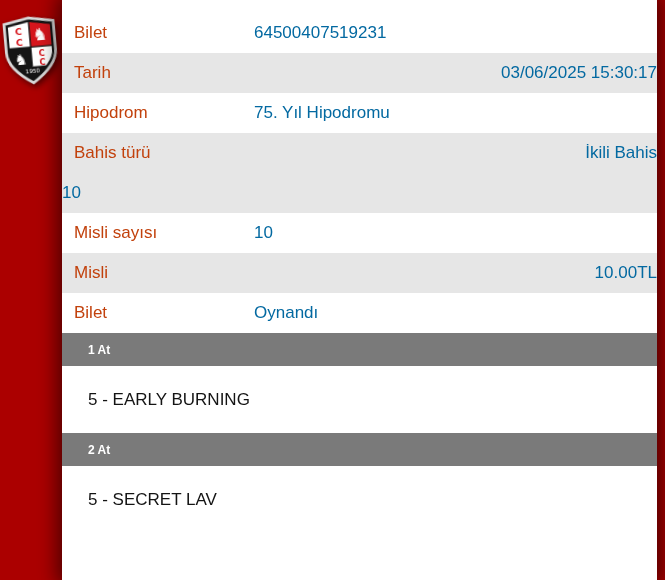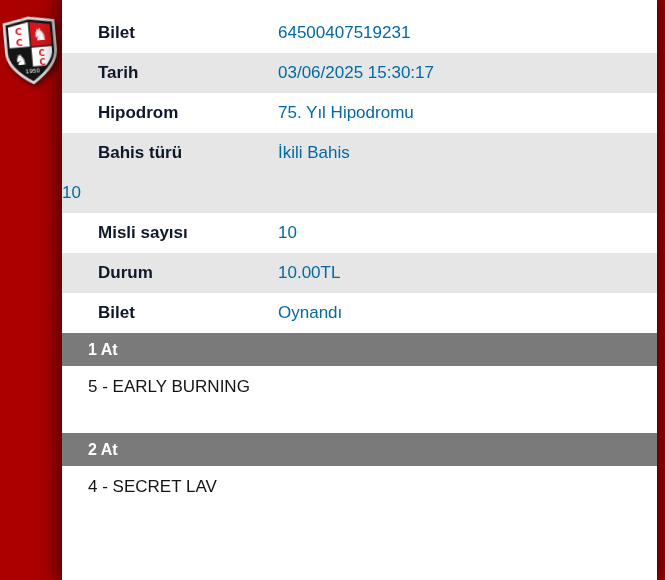--- a/index.html
+++ b/index.html
@@ -18,44 +18,44 @@
     box-shadow:0 0 18px 5px rgba(0,0,0,0.55);
   }
   .ticket-table{padding-top:13px;}
   .row{
     height:40px;
     display:flex;
     align-items:center;
     font-size:17px;
     background:#ffffff;
   }
-  .row.alt{background:#e6e6e6;}
+  .row.alt{background:#e6e6e6;justify-content:space-between;}
   .row .label{
     width:180px;
-    padding-left:36px;
-    font-weight:bold;
-    color:#0f172a;
+    padding-left:12px;
+    font-weight:normal;
+    color:#c2410c;
     flex:none;
   }
   .row .value{color:#0369a1;}
   .sec-header{
     height:33px;
     background:#7a7a7a;
     color:#ffffff;
     font-weight:bold;
-    font-size:16px;
+    font-size:12px;
     display:flex;
     align-items:center;
     padding-left:26px;
     box-sizing:border-box;
   }
   .sec-body{
     height:67px;
     box-sizing:border-box;
-    padding:11px 0 0 26px;
+    padding:24px 0 0 26px;
     font-size:17px;
     color:#141414;
     background:#ffffff;
   }
   .crest{
     position:absolute;
     left:3px;top:9px;
     width:56px;height:84px;
     transform:rotate(-5deg);
     filter:drop-shadow(2px 3px 3px rgba(0,0,0,0.55));
@@ -111,36 +111,36 @@
       <span class="value">İkili Bahis</span>
     </div>
     <div class="row alt">
       <span class="value">10</span>
     </div>
     <div class="row">
       <span class="label">Misli sayısı</span>
       <span class="value">10</span>
     </div>
     <div class="row alt">
-      <span class="label">Durum</span>
+      <span class="label">Misli</span>
       <span class="value">10.00TL</span>
     </div>
     <div class="row">
       <span class="label">Bilet</span>
       <span class="value">Oynandı</span>
     </div>
   </div>
 
   <div class="sec-header">
     <span>1 At</span>
   </div>
   <div class="sec-body">
     <span>5 - EARLY BURNING</span>
   </div>
 
   <div class="sec-header">
     <span>2 At</span>
   </div>
   <div class="sec-body">
-    <span>4 - SECRET LAV</span>
+    <span>5 - SECRET LAV</span>
   </div>
 
 </div>
 
 </body></html>

